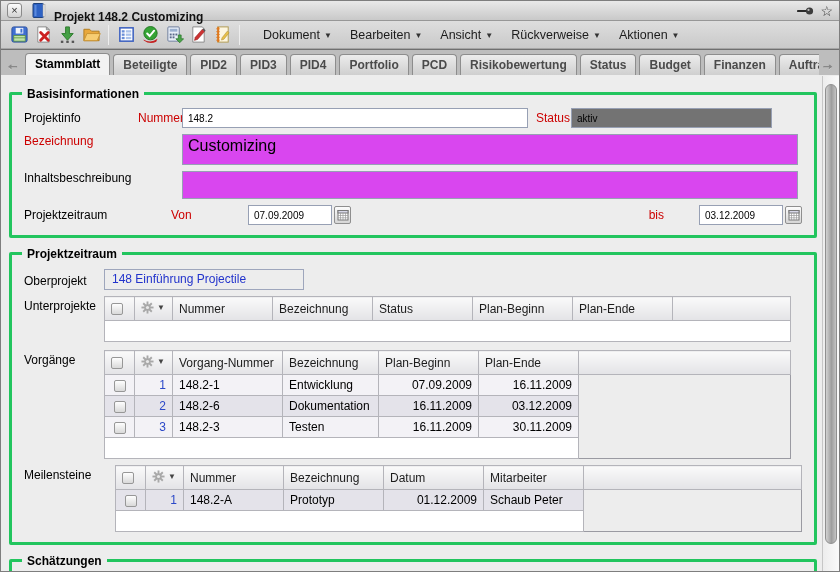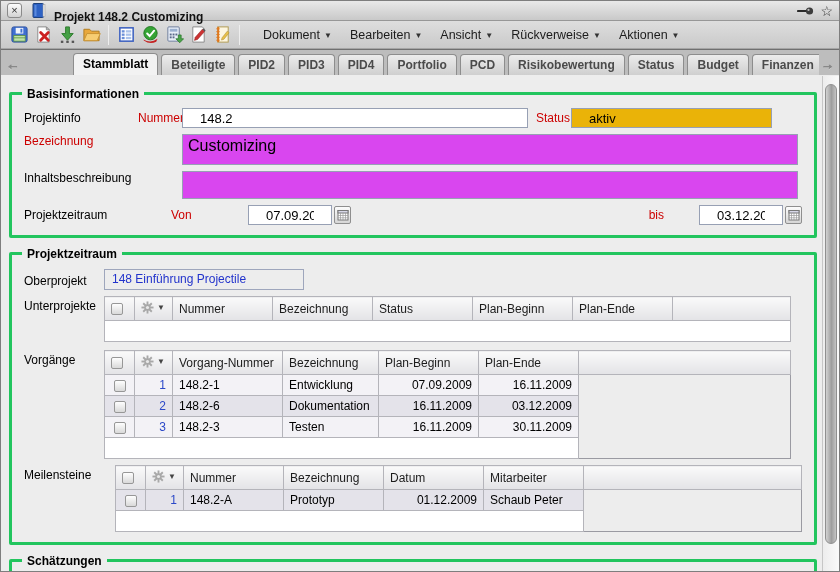--- a/index.html
+++ b/index.html
@@ -24,21 +24,21 @@
              display:flex; align-items:center; padding:8px 6px; }
   .tb-btn { width:24px; height:24px; display:flex; align-items:center; justify-content:center; border:none;
             background:transparent; padding:0; }
   .tb-sep { width:1px; height:20px; background:#9f9f9f; border-right:1px solid #eee; margin:0 5px; }
   .menu { display:flex; align-items:center; margin-left:18px; cursor:default; }
   .menu .mlabel { font-size:12.5px; color:#1c1c1c; }
   .menu .caret { font-size:8px; color:#333; margin-left:4px; padding-top:2px; }
 
   
   .tabbar { position:relative; height:26px; background:#bdbdbd; border-top:1px solid #6f6f6f; }
-  .tabs { position:absolute; left:24px; right:20px; bottom:0; display:flex; align-items:flex-end; overflow:hidden;margin-left:48px; }
+  .tabs { position:absolute; left:24px; right:20px; bottom:0; display:flex; align-items:flex-end; overflow:hidden; }
   .tab { height:21px; line-height:20px; padding:0 9px; margin-right:3px; border:1px solid #8d8d8d; border-bottom:none;
          border-radius:4px 4px 0 0; background:linear-gradient(#ececec,#cfcfcf); color:#4b4b4b;
          font-weight:bold; font-size:12px; white-space:nowrap; cursor:default; }
   .tab.active { background:#f2f2f2; color:#000; height:22px; line-height:21px; }
   .tab-scroll { position:absolute; bottom:3px; font-size:13px; font-weight:bold; color:#fff;
                 text-shadow:0 0 2px #777, 0 0 1px #555; -webkit-text-stroke:1px #888; cursor:default; }
   .tab-scroll.left { left:5px; color:#9a9a9a; text-shadow:0 1px 0 #fff; }
   .tab-scroll.right { right:5px; color:#9a9a9a; text-shadow:0 1px 0 #fff; }
 
   
@@ -50,24 +50,24 @@
   .p3 { margin-top:14px; padding:14px 12px 10px 12px; height:74px; }
 
   .frow { display:flex; align-items:center; margin-bottom:6px; }
   .frow.top { align-items:flex-start; }
   .frow:last-child { margin-bottom:0;justify-content:space-between; }
   .lbl1 { width:114px; flex:none; }
   .lbl2 { width:42px; flex:none; color:#cc0000; margin-right:2px; }
   .lblwide { width:158px; flex:none; }
   .red { color:#cc0000; }
   .txt-input { height:20px; border:1px solid #97a0b4; background:#fff; font-family:"Liberation Sans",sans-serif;
-               font-size:13px; padding:0 17px; }
+               font-size:10px; padding:0 5px; }
   .in-nummer { width:346px; }
   .lbl-status { width:33px; flex:none; color:#cc0000; margin-left:8px; margin-right:2px; }
-  .in-status { width:201px; background:#eab308; }
+  .in-status { width:201px; background:#737373; }
   .ta { border:1px solid #97a0b4; background:#d946ef; font-family:"Liberation Sans",sans-serif; font-size:16px;
         padding:2px 5px; resize:none; width:616px; overflow:hidden; }
   .ta-bez { height:31px; }
   .ta-inhalt { height:28px; }
   .date-group { display:flex; align-items:center; }
   .in-date { width:84px; }
   .cal-btn { width:17px; height:18px; margin-left:2px; border:1px solid #8f8f8f; border-radius:2px;
              background:linear-gradient(#fcfcfc,#d6d6d6); display:flex; align-items:center; justify-content:center; padding:0; }
   .lbl-bis { margin-left:247px; width:33px; text-align:right; flex:none; color:#cc0000; margin-right:2px; }
 

